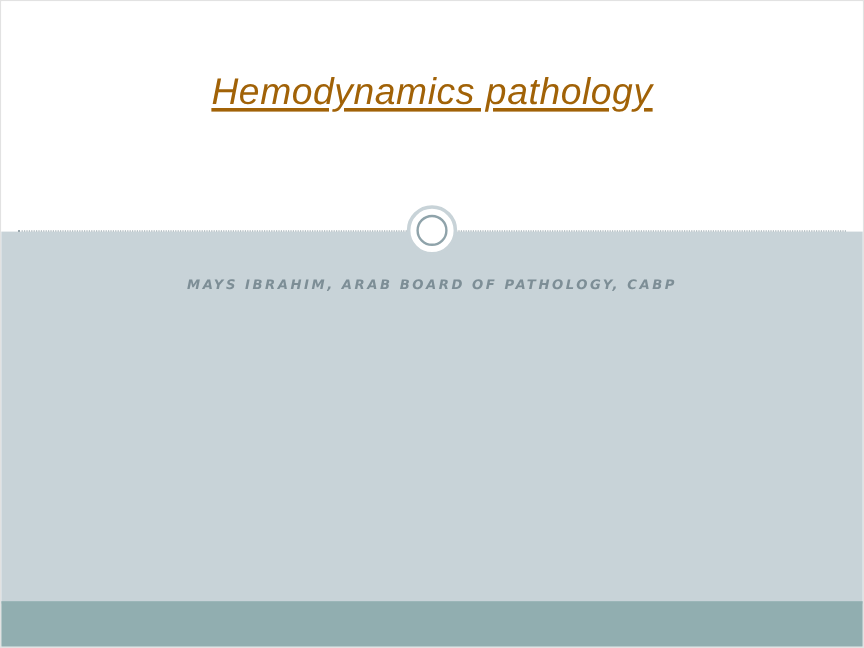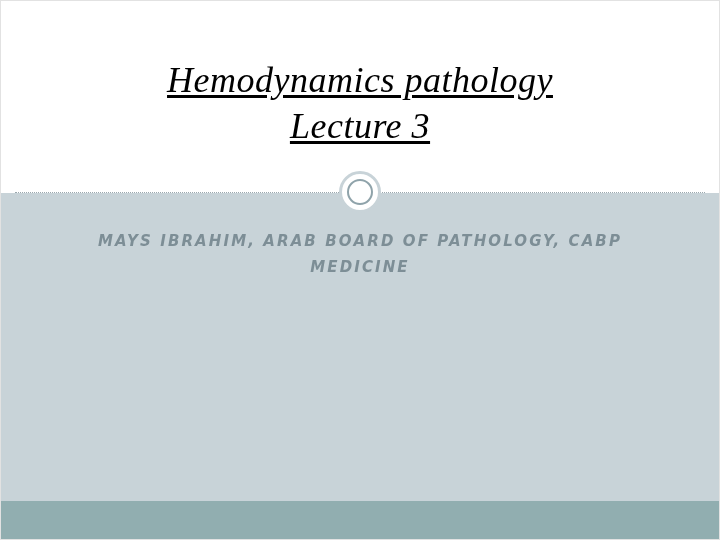--- a/index.html
+++ b/index.html
@@ -83,46 +83,46 @@
     border: 2px solid #8fa3aa;
     box-sizing: border-box;
   }
   
   .title {
     position: absolute;
     left: 70px;
     right: 70px;
     top: 56px;
     text-align: center;
-    color: #000000;
-    font-size: 36px;
+    color: #a16207;
+    font-size: 31px;
     font-style: italic;
     line-height: 1.28;
     letter-spacing: 0.5px;
-    font-family: Liberation Serif, serif;
+    font-family: Liberation Sans, sans-serif;
   }
   .title-line {
     display: inline;
   }
   .title-underline {
     text-decoration: underline;
     text-underline-offset: 3px;
   }
   .title-row {
     display: block;
   }
   
   .subtitle {
     position: absolute;
     left: 80px;
     right: 80px;
     top: 228px;
     text-align: center;
     color: #7d8e96;
-    font-size: 15px;
+    font-size: 11px;
     font-style: italic;
     font-weight: bold;
     letter-spacing: 2.1px;
     line-height: 1.72;
     font-family: "DejaVu Sans", sans-serif;
     text-transform: uppercase;
   }
   .subtitle-line {
     display: block;
   }
@@ -136,23 +136,19 @@
   <div class="body-area"></div>
   <div class="footer-band"></div>
 
   <div class="divider"></div>
   <div class="ornament"></div>
 
   <div class="title">
     <span class="title-row">
       <span class="title-line title-underline">Hemodynamics  pathology</span>
     </span>
-    <span class="title-row">
-      <span class="title-line title-underline">Lecture 3</span>
-    </span>
   </div>
 
   <div class="subtitle">
     <span class="subtitle-line">Mays Ibrahim, Arab board of pathology, CABP</span>
-    <span class="subtitle-line">medicine</span>
   </div>
 
 </div>
 
 </body></html>

